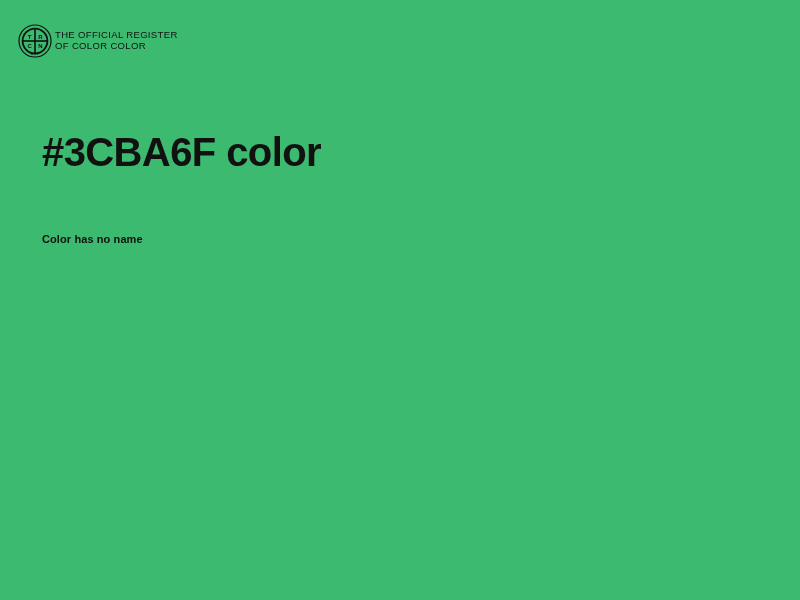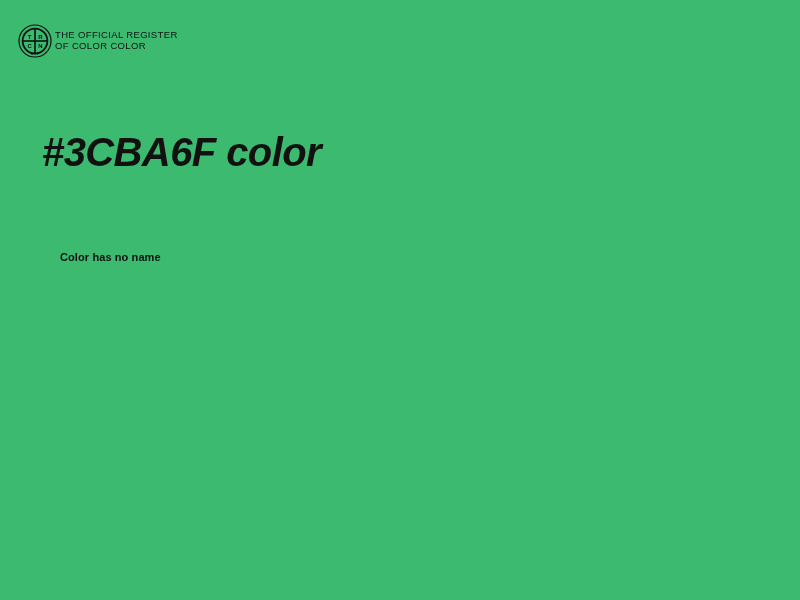--- a/index.html
+++ b/index.html
@@ -69,31 +69,30 @@
 
   .color-title {
     font-family: "Liberation Sans", sans-serif;
     font-size: 40px;
     line-height: 48px;
     font-weight: 700;
     letter-spacing: -0.6px;
     color: #111111;
     margin: 0;
     white-space: nowrap;
-    font-style: italic;
   }
 
   .color-subtitle {
     font-family: "Liberation Sans", sans-serif;
     font-size: 11px;
     line-height: 14px;
     font-weight: 700;
     letter-spacing: 0.1px;
     color: #111111;
-    margin: 18px;
+    margin: 0;
     padding-top: 56px;
     white-space: nowrap;
   }
 </style>
 </head>
 <body>
 
 <div class="page">
 
   <div class="brand">

